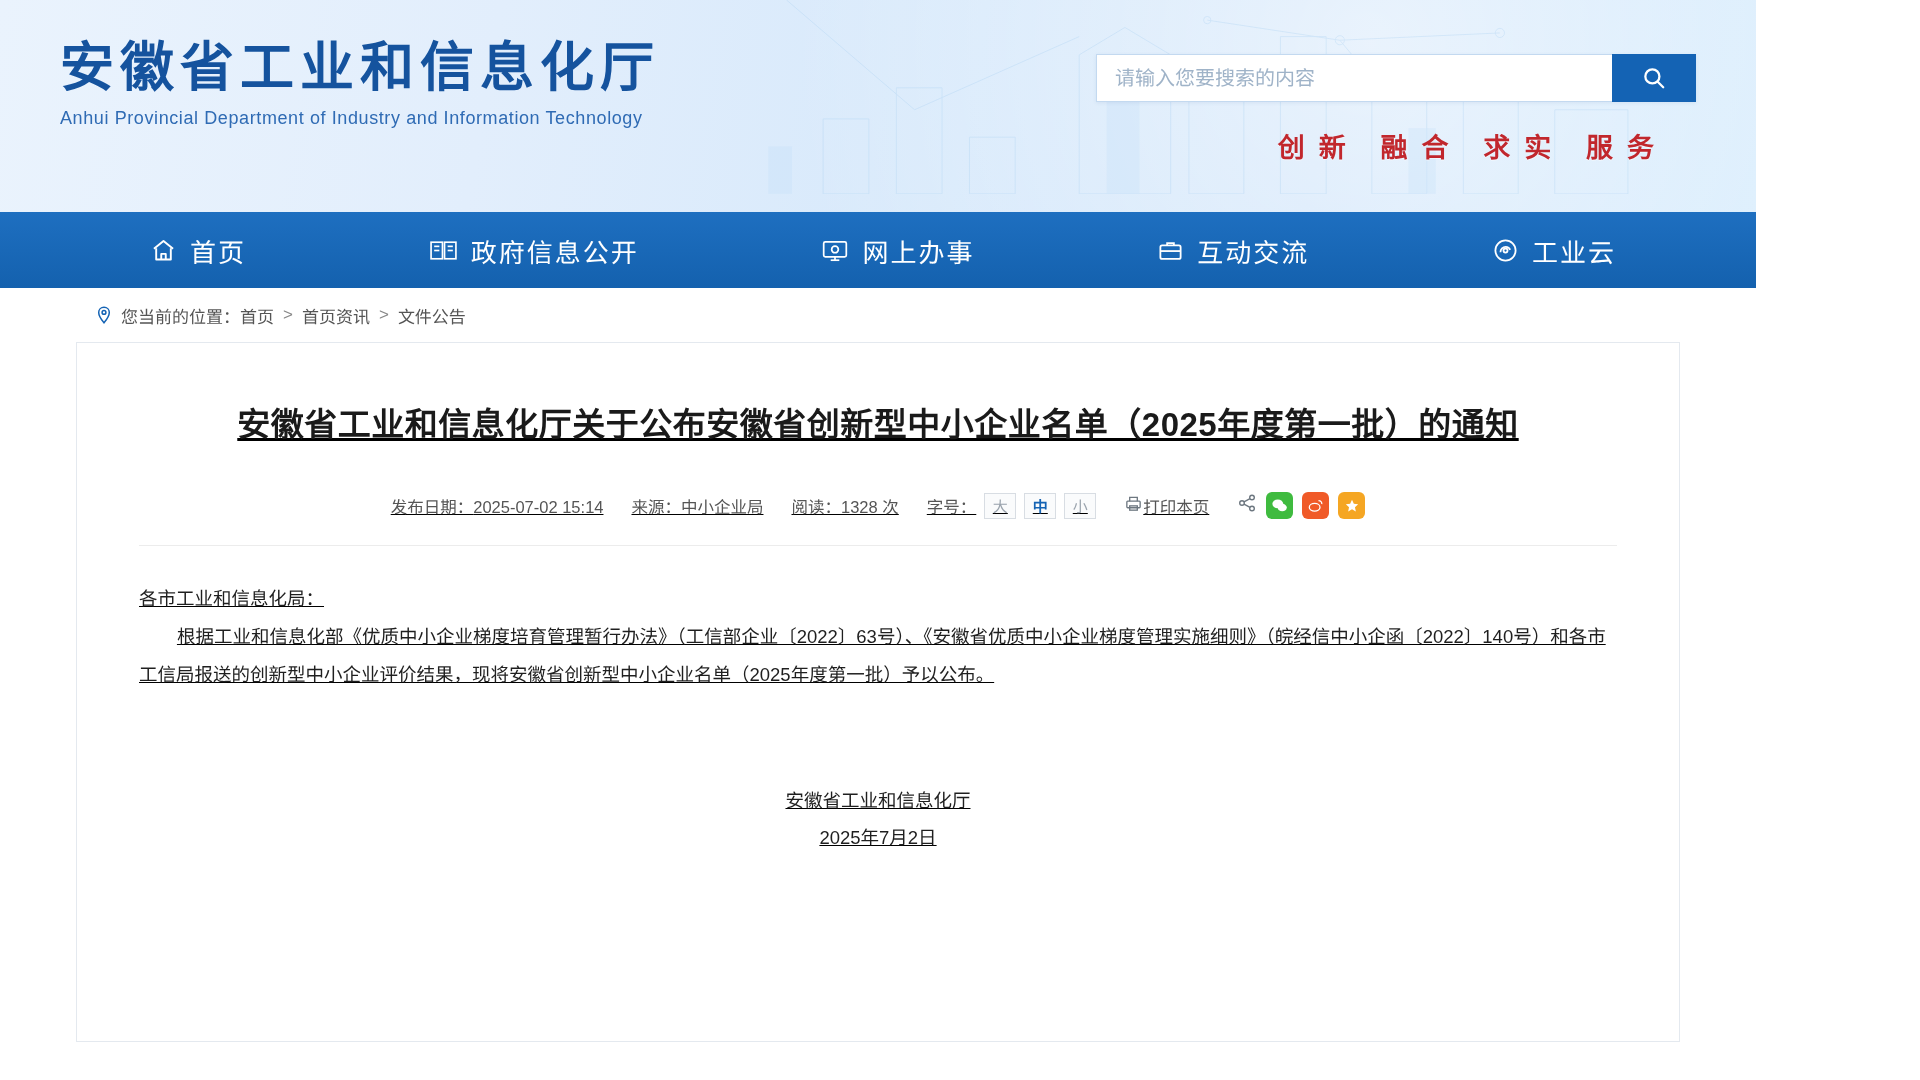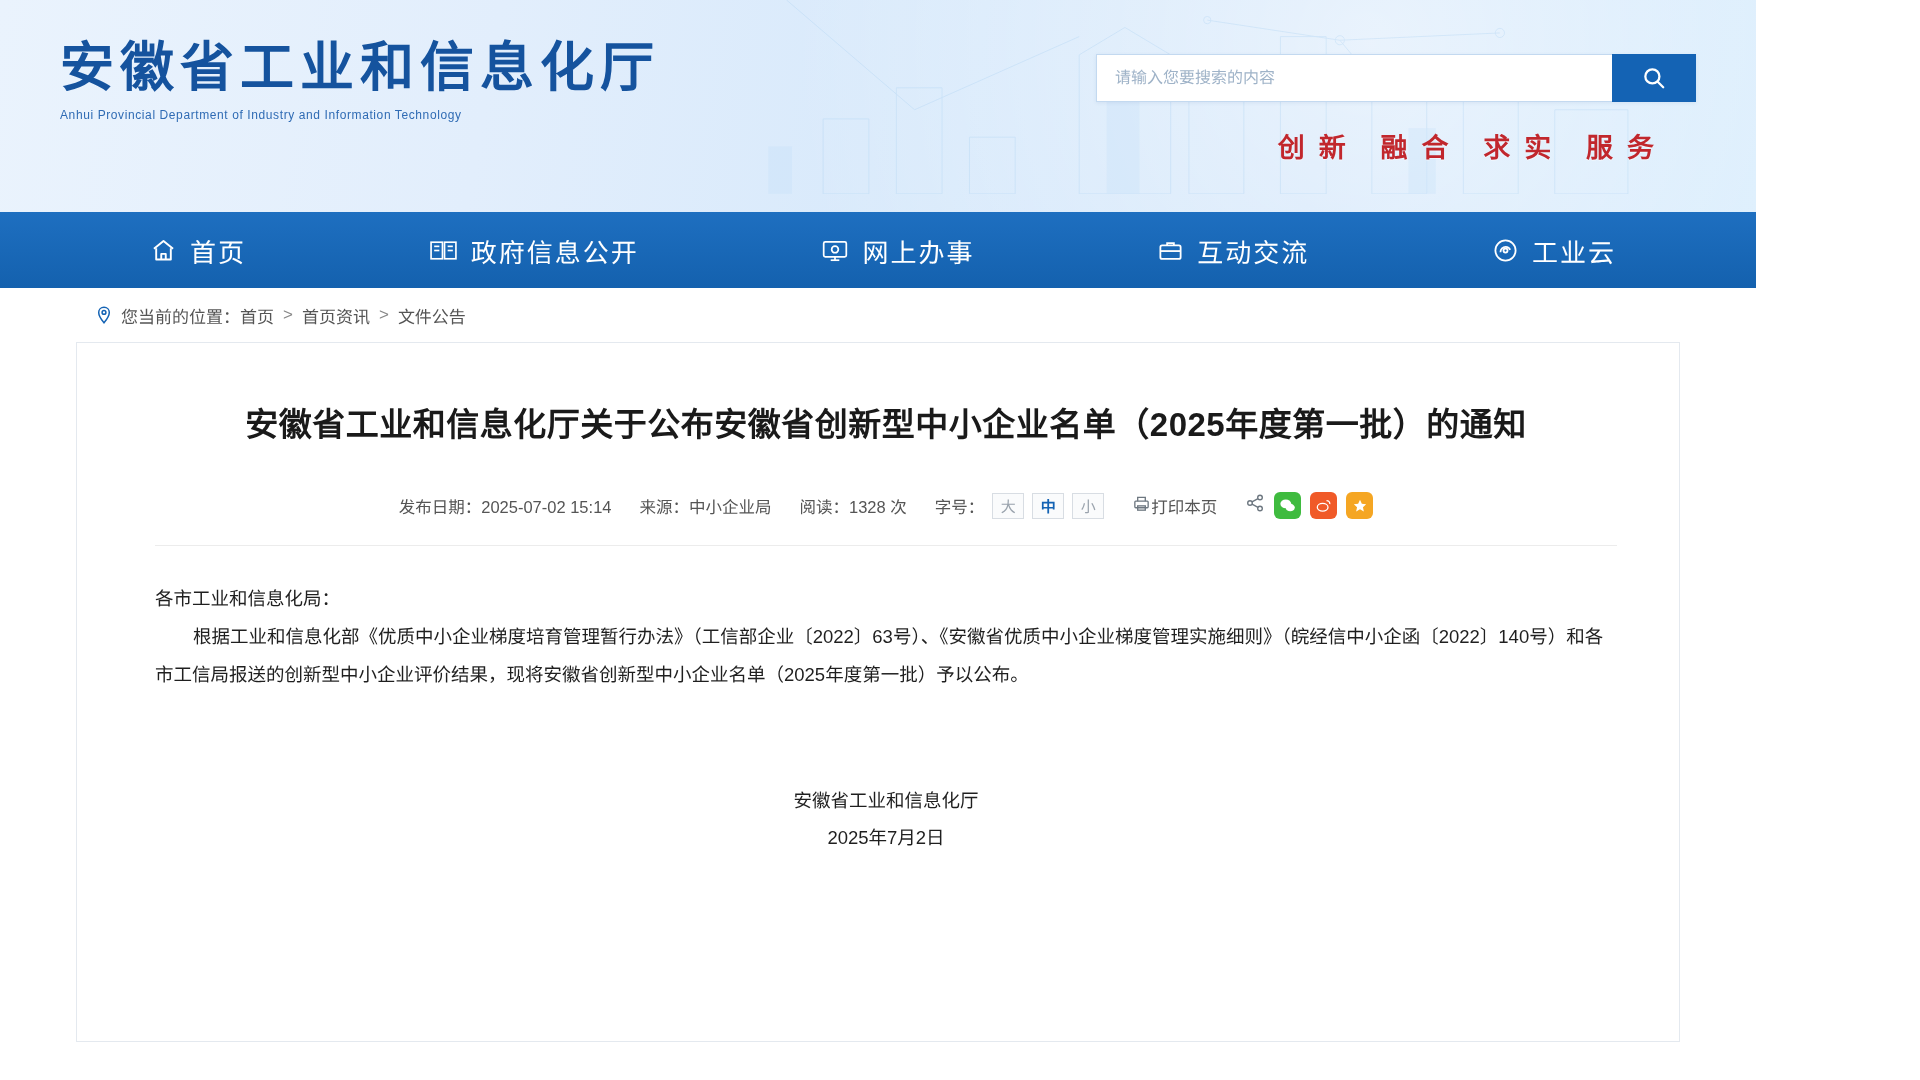--- a/index.html
+++ b/index.html
@@ -33,40 +33,40 @@
     font-family: "Liberation Sans", "DejaVu Sans", sans-serif;
     font-size: 54px;
     font-weight: bold;
     color: #15539e;
     letter-spacing: 6px;
     line-height: 1.08;
     white-space: nowrap;
   }
   .logo-en {
     margin-top: 12px;
-    font-size: 12px;
+    font-size: 18px;
     color: #2f6bb4;
     letter-spacing: .6px;
     white-space: nowrap;
   }
   .search-wrap {
     position: absolute;
     right: 60px; top: 54px;
     display: flex;
     height: 48px;
     width: 600px;
     box-shadow: 0 1px 4px rgba(30,70,130,.08);
   }
   .search-input {
     flex: 1;
     border: 1px solid #c3d9f0;
     border-right: none;
     background: #ffffff;
     padding: 0 18px;
-    font-size: 16px;
+    font-size: 20px;
     color: #a21caf;
     outline: none;
     font-family: "Liberation Sans", "DejaVu Sans", sans-serif;
   }
   .search-input::placeholder { color: #9fb3c8; }
   .search-btn {
     width: 84px;
     background: #1463b4;
     border: none;
     display: flex; align-items: center; justify-content: center;
@@ -118,21 +118,22 @@
   .crumb-pin { margin-right: 9px; display: flex; align-items: center; }
   .crumb-sep { margin: 0 9px; color: #888; }
   .crumb-link { color: #555; cursor: pointer; }
 
   
   .card {
     margin: 0 76px;
     min-height: 700px;
     background: #ffffff;
     border: 1px solid #e4e9ef;
-    padding: 56px 62px 40px 78px;
+    padding: 56px 62px 40px 62px;
+    text-decoration: underline;
   }
   .article-title {
     text-align: center;
     font-size: 33px;
     font-weight: bold;
     color: #1a1a1a;
     line-height: 1.55;
     letter-spacing: .5px;
     padding: 0 40px;
   }

